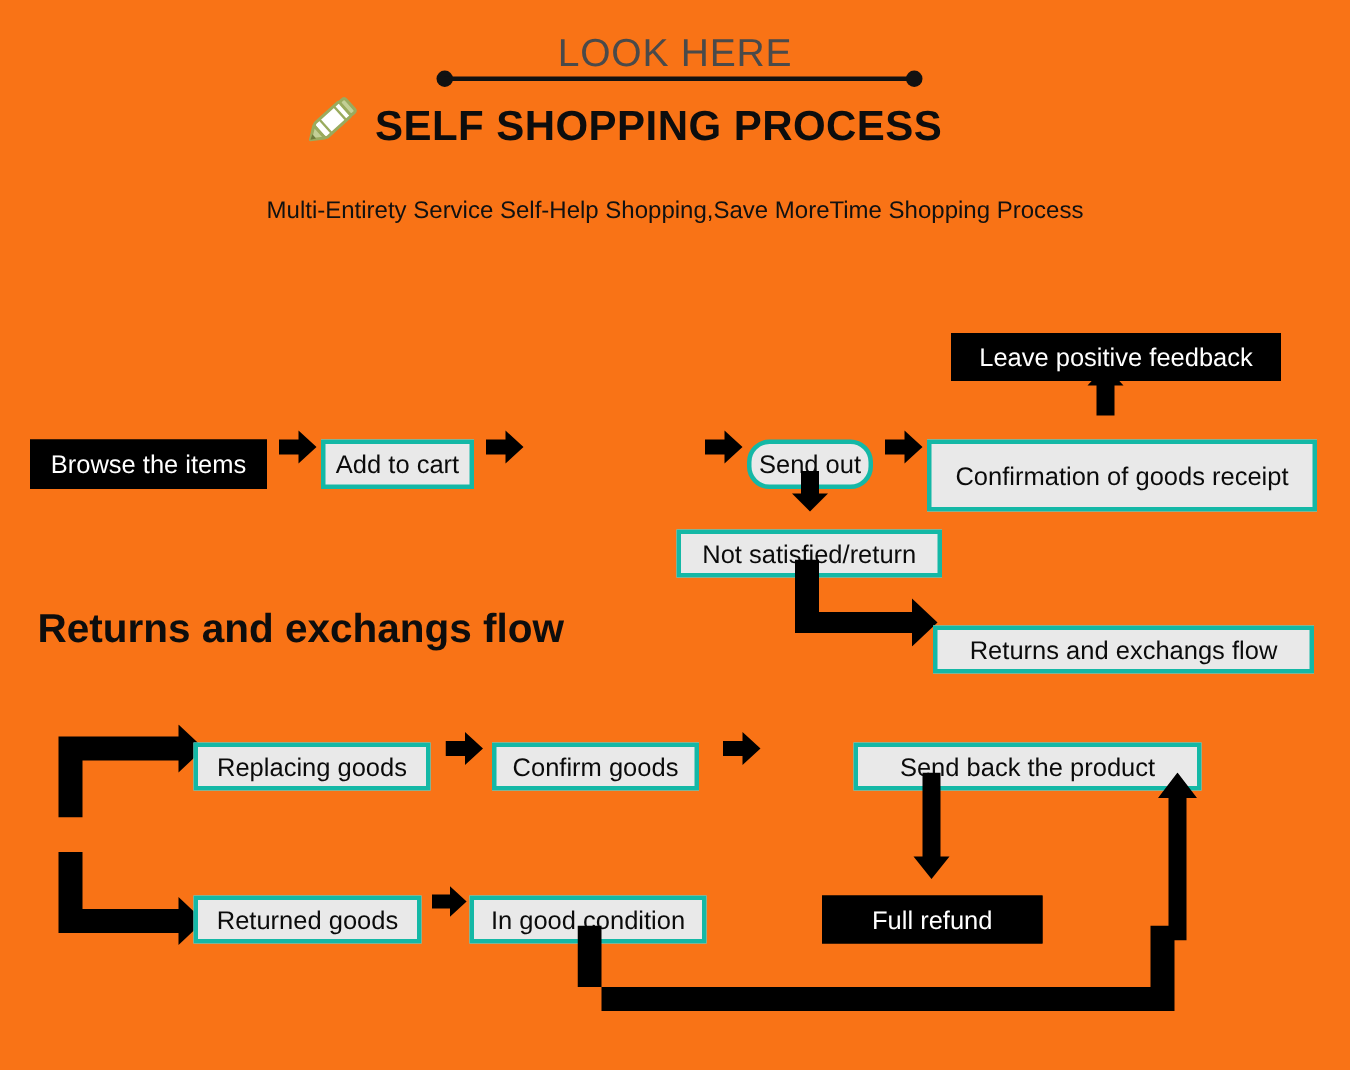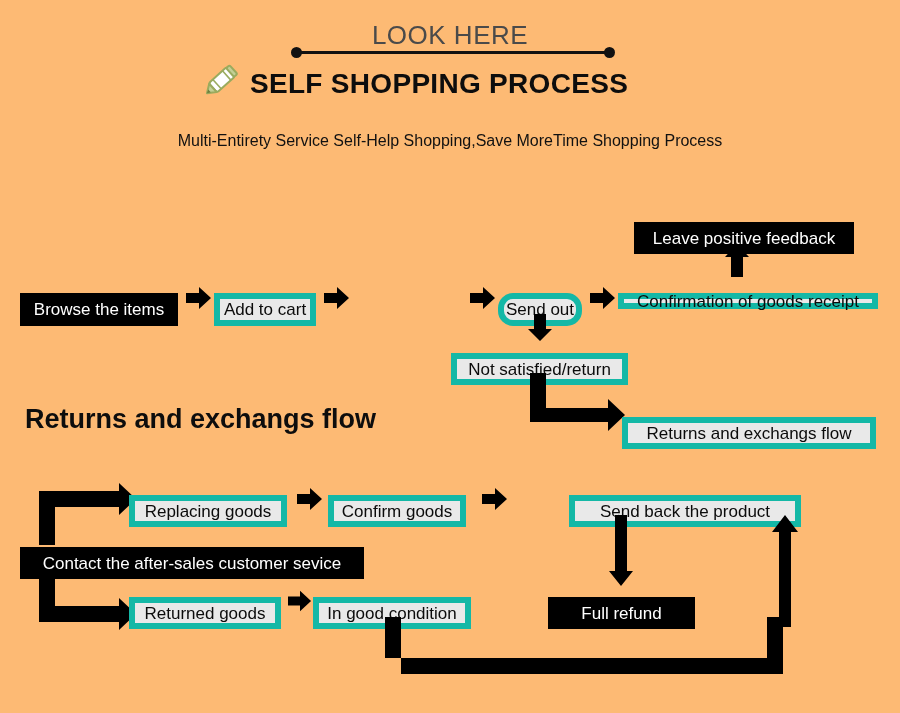--- a/index.html
+++ b/index.html
@@ -10,21 +10,21 @@
   }
   body {
     font-family: "Liberation Sans", sans-serif;
     color: #000000;
     -webkit-font-smoothing: antialiased;
   }
   #canvas {
     position: relative;
     width: 900px;
     height: 713px;
-    background: #fdba74;
+    background: #f97316;
     overflow: hidden;
   }
 
   
   .look-here {
     position: absolute;
     left: 0;
     top: 22px;
     width: 900px;
     text-align: center;
@@ -105,21 +105,21 @@
     display: flex;
     align-items: center;
     justify-content: center;
     font-size: 17px;
     line-height: 1;
     white-space: nowrap;
     margin-top: 12px;
   }
   .node.light {
     background: #e9e9e9;
-    border: 6px solid #14b8a6;
+    border: 3px solid #14b8a6;
     color: #0b0b0b;
   }
   .node.dark {
     background: #000000;
     border: 1px solid #000000;
     color: #ffffff;
   }
 
   
   .arrow-glyph {
@@ -180,21 +180,21 @@
   </div>
 
   <div class="node light" style="left:498px; top:281px; width:84px; height:33px;border-radius:15px;">Send out</div>
 
   <div class="arrow-glyph" style="left:590px; top:286px;">
     <svg width="26" height="24" viewBox="0 0 26 24">
       <path d="M0 7 L13 7 L13 1 L25 12 L13 23 L13 17 L0 17 Z" fill="#000"></path>
     </svg>
   </div>
 
-  <div class="node light" style="left:618px; top:281px; width:260px; height:16px;">Confirmation of goods receipt</div>
+  <div class="node light" style="left:618px; top:281px; width:260px; height:48px;">Confirmation of goods receipt</div>
 
   <div class="arrow-glyph" style="left:724px; top:244px;">
     <svg width="26" height="34" viewBox="0 0 26 34">
       <path d="M13 0 L25 13 L19 13 L19 33 L7 33 L7 13 L1 13 Z" fill="#000"></path>
     </svg>
   </div>
 
   <div class="node dark" style="left:634px; top:210px; width:220px; height:32px;">Leave positive feedback</div>
 
   <div class="arrow-glyph" style="left:527px; top:314px;">
@@ -246,21 +246,20 @@
   <div class="node light" style="left:569px; top:483px; width:232px; height:32px;">Send back the product</div>
 
   <div class="node dark" style="left:548px; top:585px; width:147px; height:32px;">Full refund</div>
 
   <div class="arrow-glyph" style="left:608px; top:515px;">
     <svg width="26" height="72" viewBox="0 0 26 72">
       <path d="M7 0 L19 0 L19 56 L25 56 L13 71 L1 56 L7 56 Z" fill="#000"></path>
     </svg>
   </div>
 
-  <div class="node dark" style="left:20px; top:535px; width:344px; height:32px;">Contact the after-sales customer sevice</div>
 
   <div class="node light" style="left:129px; top:585px; width:152px; height:32px;">Returned goods</div>
 
   <div class="arrow-glyph" style="left:288px; top:589px;">
     <svg width="24" height="24" viewBox="0 0 26 24">
       <path d="M0 7 L13 7 L13 1 L25 12 L13 23 L13 17 L0 17 Z" fill="#000"></path>
     </svg>
   </div>
 
   <div class="node light" style="left:313px; top:585px; width:158px; height:32px;">In good condition</div>

